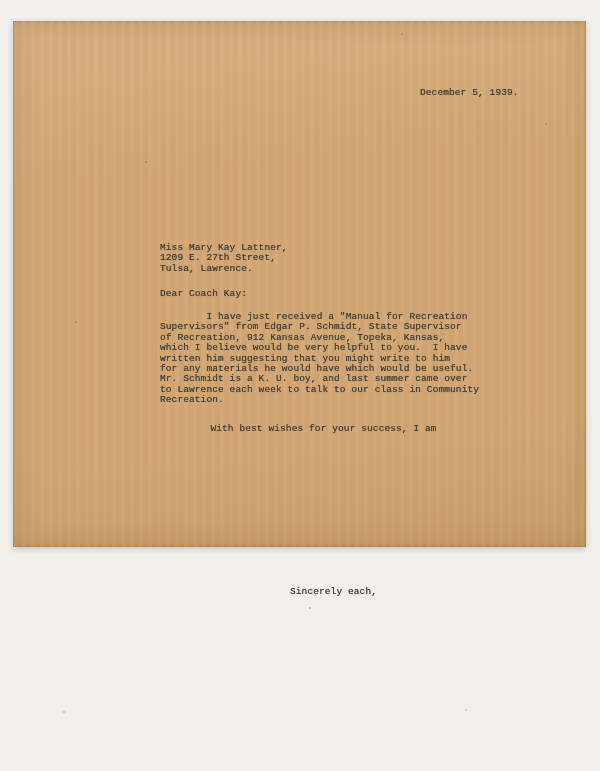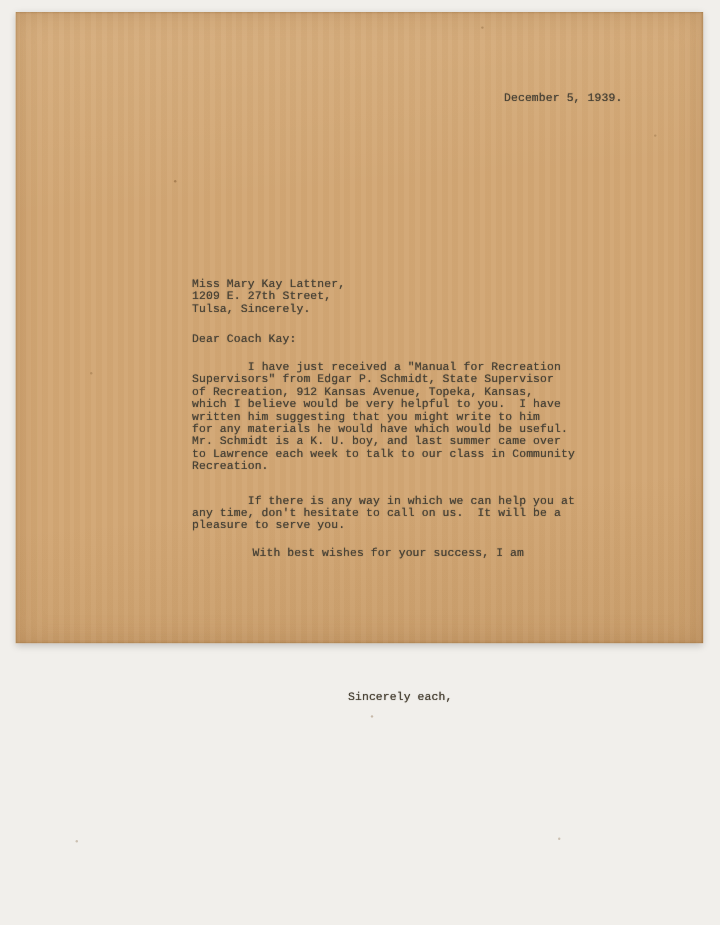--- a/index.html
+++ b/index.html
@@ -10,21 +10,21 @@
   *{box-sizing:border-box;}
   html,body{margin:0;padding:0;}
   body{
     width:600px;height:771px;
     background:var(--background);
     font-family:"Liberation Mono","DejaVu Sans Mono",monospace;
     position:relative;overflow:hidden;
   }
   .scan{position:absolute;inset:0;}
   .paper{
-    position:absolute;left:13px;top:10px;width:573px;height:526px;
+    position:absolute;left:13px;top:21px;width:573px;height:526px;
     background:
       linear-gradient(175deg, rgba(255,244,220,0.10), rgba(0,0,0,0) 30%),
       linear-gradient(355deg, rgba(120,75,25,0.10), rgba(0,0,0,0) 25%),
       var(--paper);
     box-shadow:
       inset 0 0 2px rgba(110,70,20,0.55),
       inset 0 0 22px rgba(140,95,45,0.28),
       0 2px 6px rgba(0,0,0,0.18);
   }
   .paper::before{
@@ -66,38 +66,35 @@
 <body>
 
 <div class="scan">
   <div class="paper">
 
     <div class="tw date">December 5, 1939.</div>
 
     <div class="address">
       <div class="tw">Miss Mary Kay Lattner,</div>
       <div class="tw">1209 E. 27th Street,</div>
-      <div class="tw">Tulsa, Sincerely.</div>
+      <div class="tw">Tulsa, Lawrence.</div>
     </div>
 
     <div class="tw salutation">Dear Coach Kay:</div>
 
     <div class="body-col">
       <p class="tw">        I have just received a "Manual for Recreation
 Supervisors" from Edgar P. Schmidt, State Supervisor
 of Recreation, 912 Kansas Avenue, Topeka, Kansas,
 which I believe would be very helpful to you.  I have
 written him suggesting that you might write to him
 for any materials he would have which would be useful.
 Mr. Schmidt is a K. U. boy, and last summer came over
 to Lawrence each week to talk to our class in Community
 Recreation.</p>
-      <p class="tw last">        If there is any way in which we can help you at
-any time, don't hesitate to call on us.  It will be a
-pleasure to serve you.</p>
       <p class="tw preclose">        With best wishes for your success, I am</p>
     </div>
 
     <div class="tw closing">Sincerely each,</div>
 
 
   </div>
 </div>
 
 </body></html>

